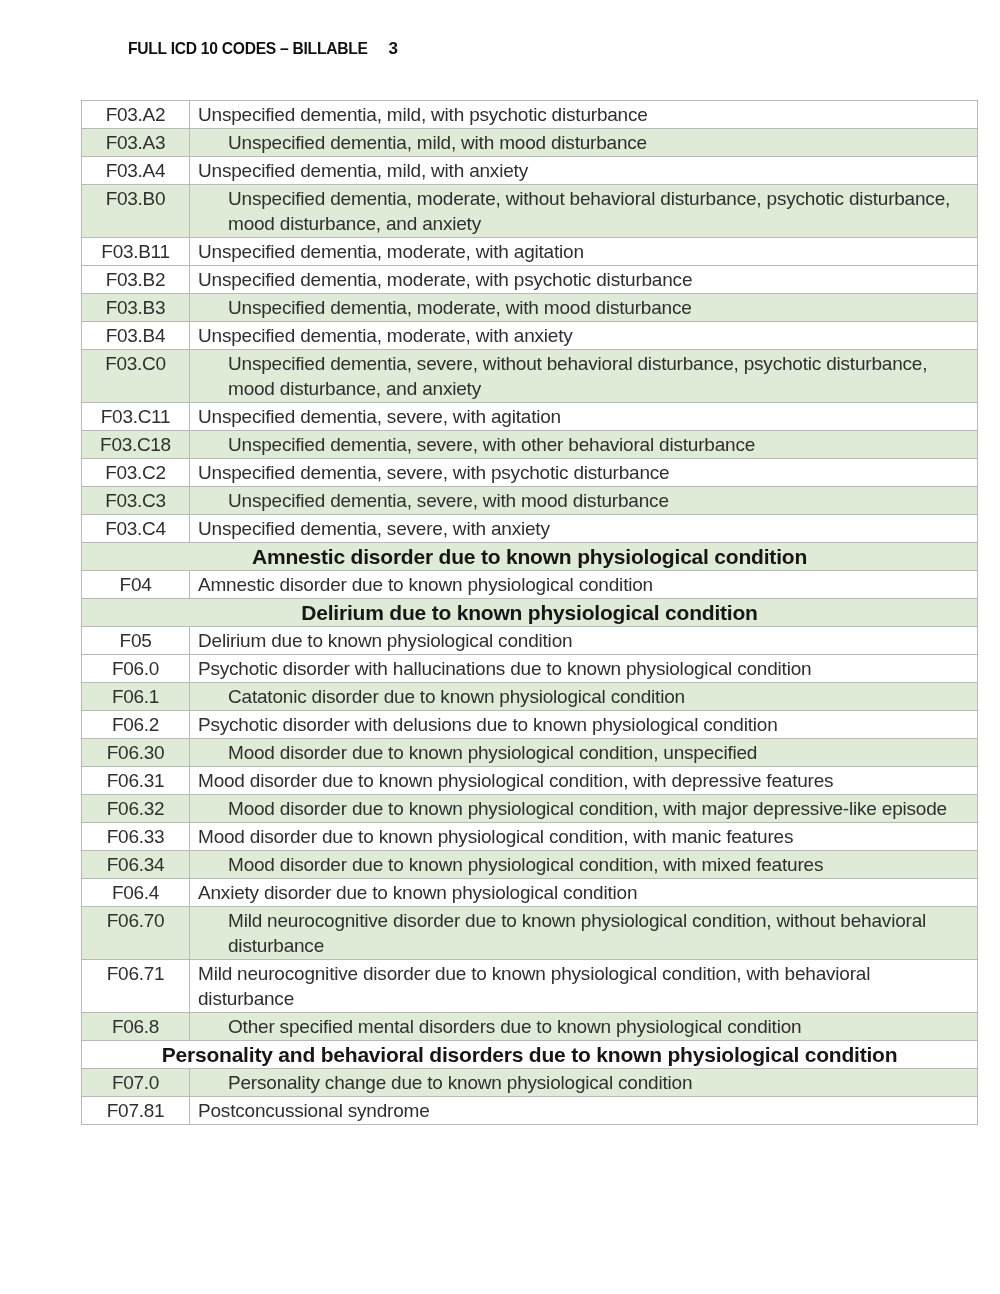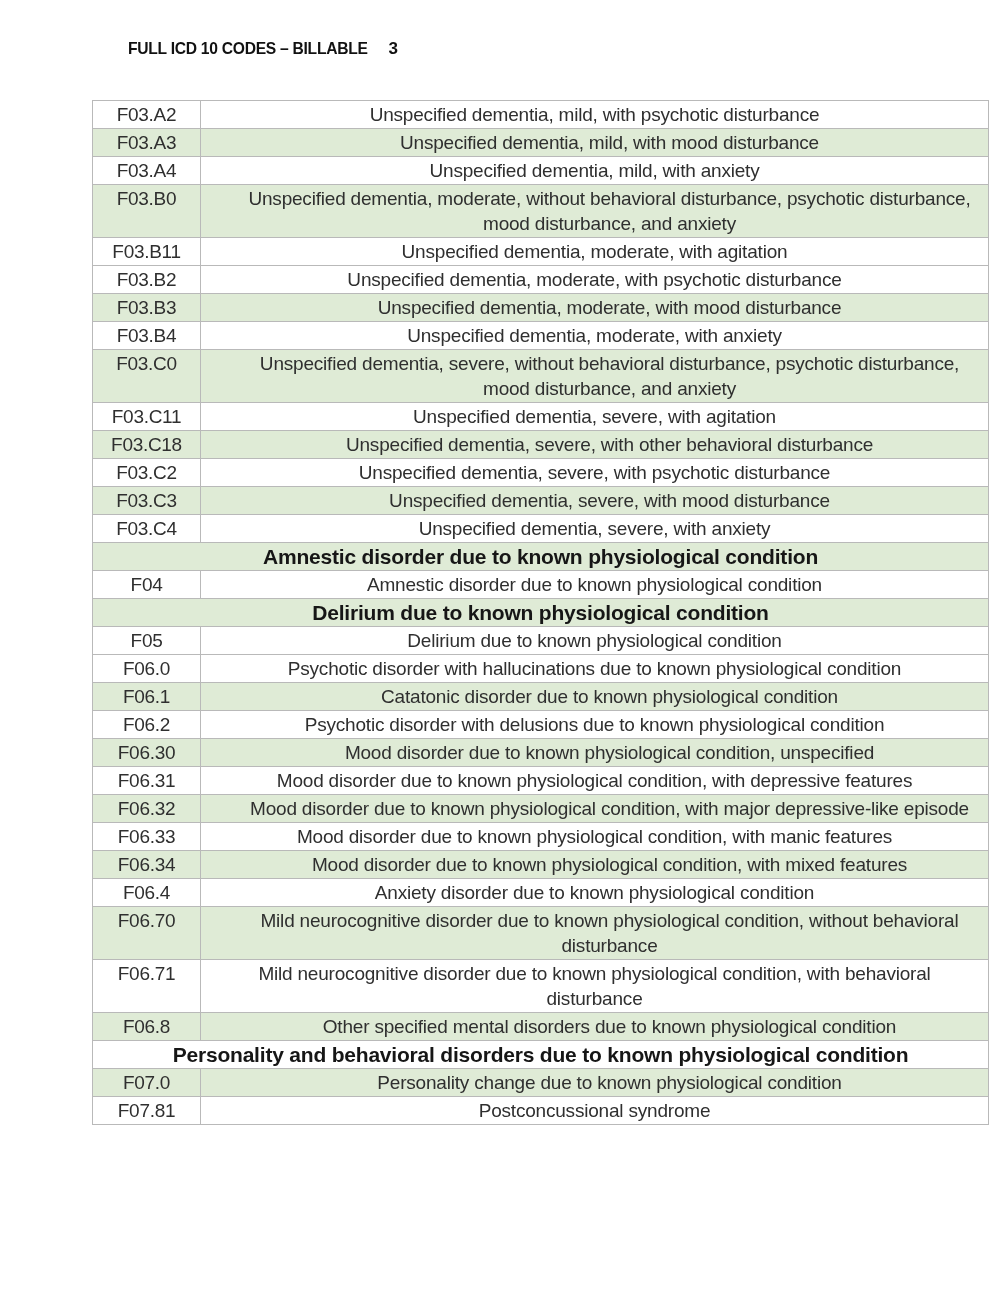--- a/index.html
+++ b/index.html
@@ -34,21 +34,21 @@
       transform: scaleX(0.92);
       transform-origin: left center;
     }
     .page-number {
       font-weight: bold;
       font-size: 17px;
       color: #111;
     }
     .code-table {
       position: absolute;
-      left: 92px;
+      left: 81px;
       top: 100px;
       width: 896px;
       border-collapse: collapse;
       table-layout: fixed;
       border: 1px solid #b9b9b9;
     }
     .code-table col.c-code { width: 108px; }
     .code-table col.c-desc { width: 788px; }
     .code-table td {
       border: 1px solid #b9b9b9;
@@ -58,21 +58,20 @@
       vertical-align: top;
       color: #2f2f2f;
     }
     .code-table td.code {
       text-align: center;
       padding: 1px 2px;
       letter-spacing: -0.3px;
     }
     .code-table td.desc {
       letter-spacing: -0.2px;
-      text-align: center;
     }
     .row-green td { background: #dfebd6; padding-left: 38px; }
     .row-white td { background: #ffffff; }
     .section-row td {
       text-align: center;
       font-weight: bold;
       font-size: 21px;
       line-height: 26px;
       color: #161616;
       padding: 1px 4px 0 4px;

